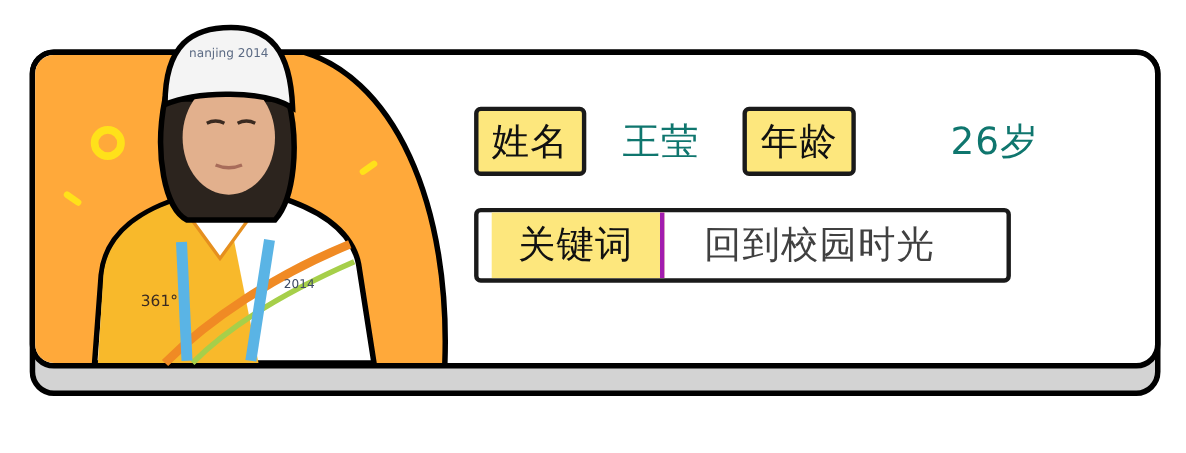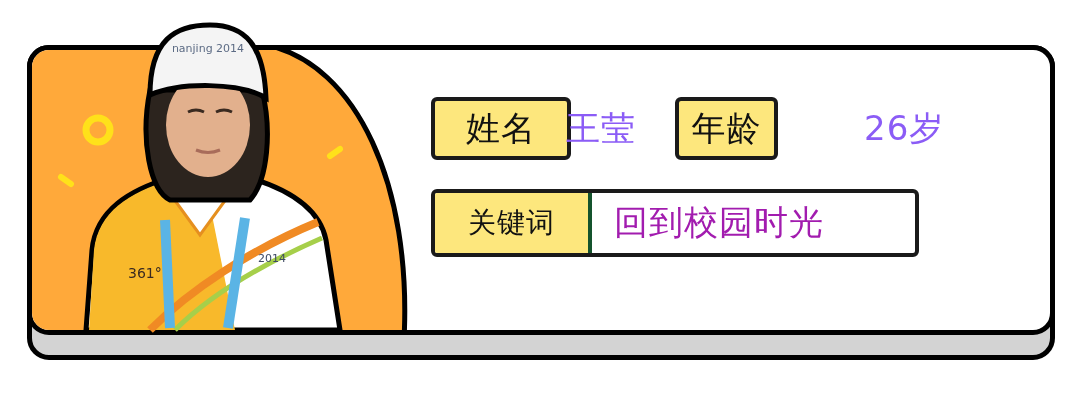--- a/index.html
+++ b/index.html
@@ -27,36 +27,36 @@
   .portrait { position: absolute; left: 0; top: 0; width: 420px; height: 412px; pointer-events: none; }
 
   
   .chip {
     position: absolute; height: 63px; box-sizing: border-box;
     border: 4px solid #1a1a1a; border-radius: 6px; background: #fde77d;
     display: flex; align-items: center; justify-content: center;
     font-size: 34px; color: #111; letter-spacing: 1px;
   }
   .value {
-    position: absolute; font-size: 34px; color: #8b5cf6; height: 63px;
+    position: absolute; font-size: 34px; color: #0f766e; height: 63px;
     display: flex; align-items: center; letter-spacing: 1px;
   }
   .keyword-box {
     position: absolute; left: 431px; top: 189px; width: 488px; height: 68px;
     box-sizing: border-box; border: 4px solid #1a1a1a; border-radius: 6px;
     display: flex; overflow: hidden; background: #fff;
   }
   .keyword-label {
-    width: 153px; background: #fde77d; border-right: 4px solid #14532d;
+    width: 153px; background: #fde77d; border-right: 4px solid #a21caf;
     display: flex; align-items: center; justify-content: center;
-    font-size: 28px; color: #111; letter-spacing: 1px;
+    font-size: 34px; color: #111; letter-spacing: 1px; margin-left: 12px;
   }
   .keyword-value {
-    flex: 1; display: flex; align-items: center; padding-left: 22px;
-    font-size: 34px; color: #a21caf; letter-spacing: 1px;
+    flex: 1; display: flex; align-items: center; padding-left: 36px;
+    font-size: 34px; color: #404040; letter-spacing: 1px;
   }
 </style>
 </head>
 <body>
 
 <div class="card-base"></div>
 
 <div class="card-face">
   <div class="orange-panel">
     <svg width="420" height="295" viewBox="0 0 420 295">
@@ -94,21 +94,21 @@
   <path d="M188 112 q8 -4 16 0 M216 112 q8 -4 16 0" stroke="#3a2a20" stroke-width="3" fill="none"></path>
   <path d="M196 150 q12 5 24 0" stroke="#a86c5a" stroke-width="3" fill="none"></path>
 
   <path d="M150 95 C 150 40, 175 25, 210 25 C 245 25, 264 45, 266 98 C 240 82, 180 82, 150 95 Z" fill="#f4f4f4" stroke="#000" stroke-width="5"></path>
   <text x="208" y="52" font-size="11" text-anchor="middle" fill="#5c6b84" font-family="DejaVu Sans, sans-serif">nanjing 2014</text>
 
   <text x="272" y="262" font-size="11" text-anchor="middle" fill="#3e4a64" font-family="DejaVu Sans, sans-serif">2014</text>
   <text x="128" y="278" font-size="14" fill="#3a2a20" font-family="DejaVu Sans, sans-serif">361°</text>
 </svg>
 
-<div class="chip" style="left:431px; top:97px; width:140px;font-family:Liberation Mono, monospace;">
+<div class="chip" style="left:431px; top:97px; width:102px;font-family:Liberation Mono, monospace;">
   <span>姓名</span>
 </div>
 <div class="value" style="left:566px; top:97px;">王莹</div>
 
 <div class="chip" style="left:675px; top:97px; width:103px;">
   <span>年龄</span>
 </div>
 <div class="value" style="left:864px; top:97px;">26岁</div>
 
 <div class="keyword-box">

